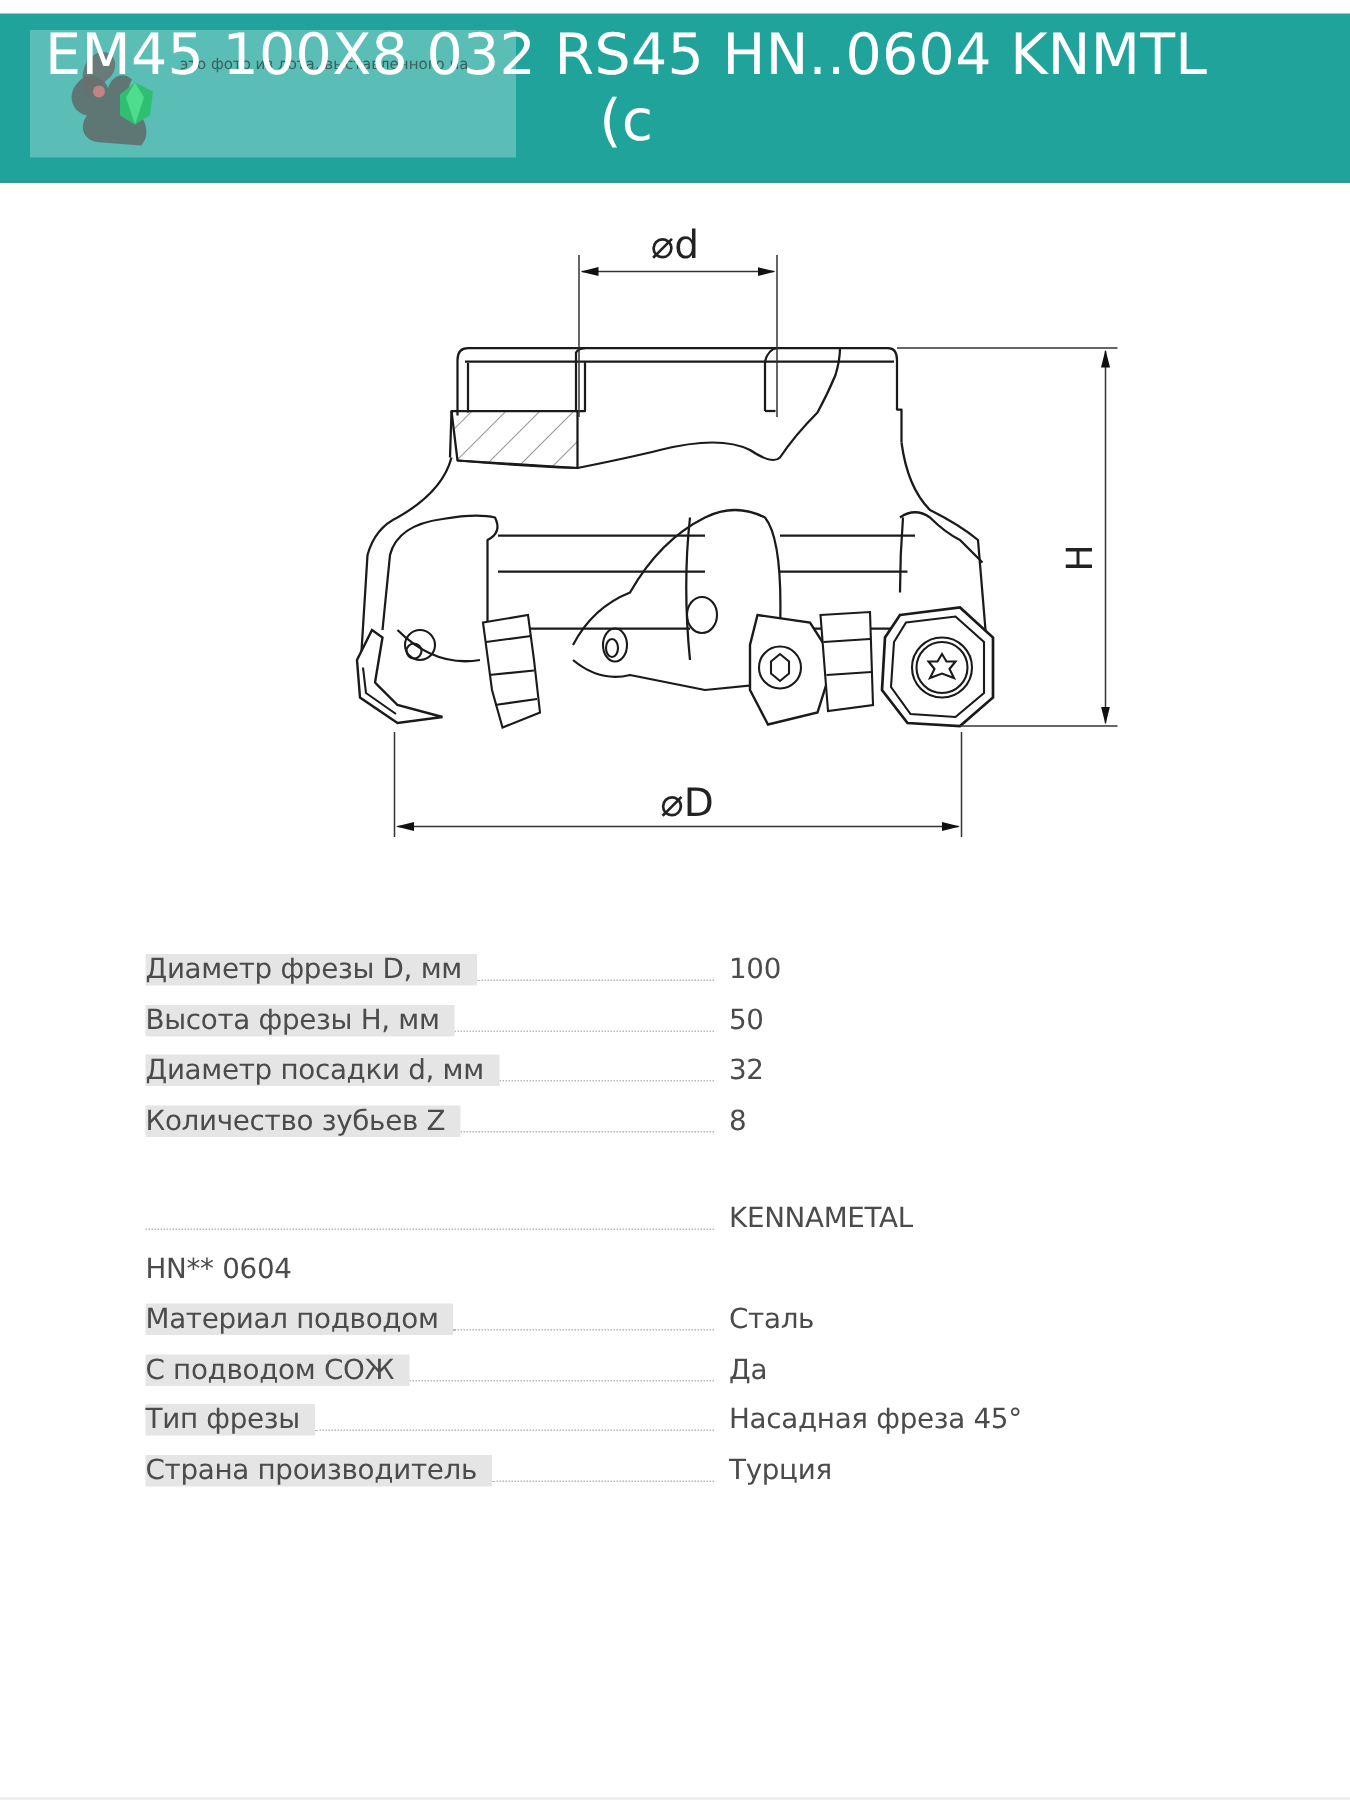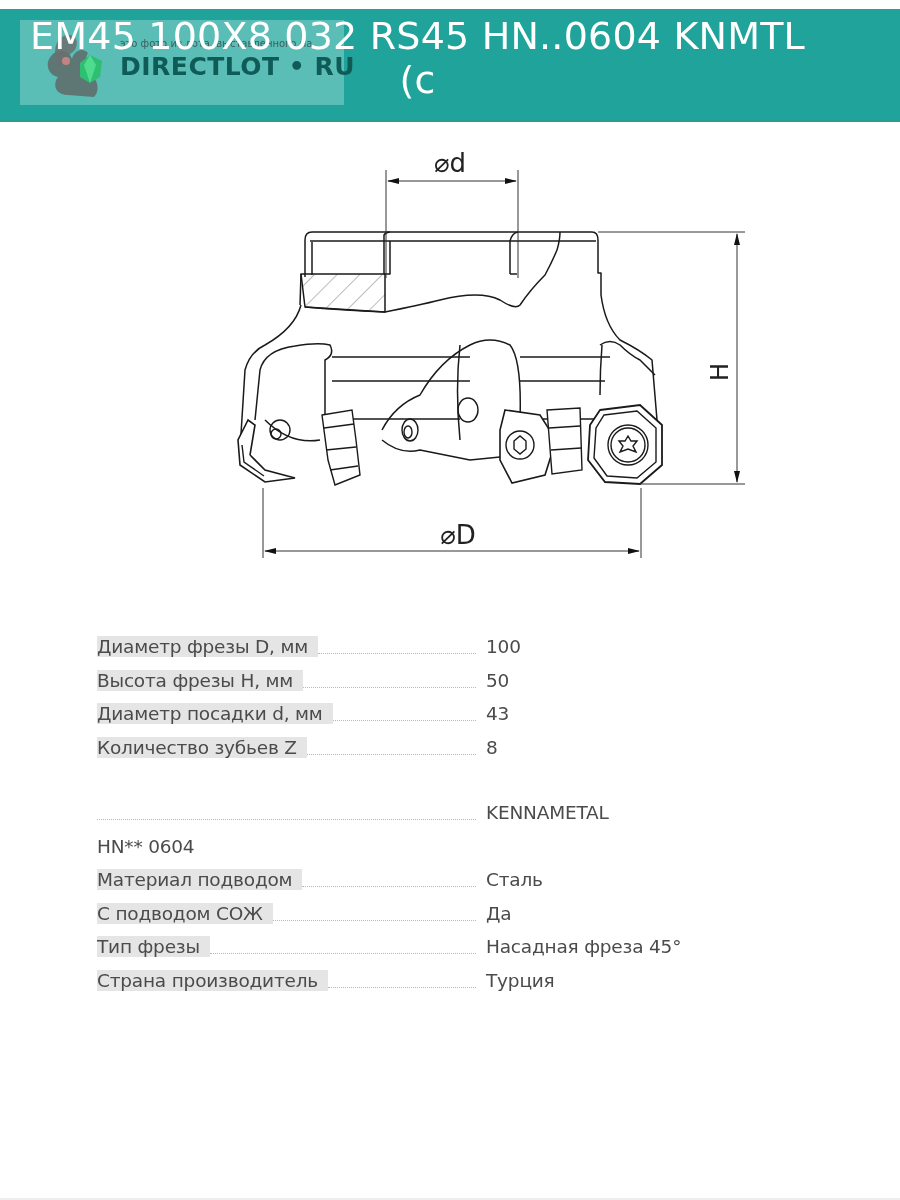--- a/index.html
+++ b/index.html
@@ -63,21 +63,20 @@
 
 <div class="watermark">
   <svg class="wm-logo" viewBox="0 0 90 80" style="left:18px;top:5px;">
     <path d="M30 70 C18 70 14 60 20 52 C10 50 6 38 14 30 C20 22 32 26 34 34 C36 26 44 22 50 28 C46 34 48 44 54 50 C60 56 62 66 56 72 Z" fill="#5f6b6a" opacity="0.85"></path>
     <path d="M22 40 C14 30 16 14 28 10 C38 8 42 18 36 26 C30 30 28 36 22 40 Z" fill="#6b6f70" opacity="0.85"></path>
     <polygon points="52,30 64,36 62,52 52,58 42,52 42,38" fill="#2fbf72"></polygon>
     <polygon points="52,30 58,40 52,58 46,40" fill="#4fdc8e"></polygon>
     <circle cx="28" cy="36" r="4" fill="#e88b8b" opacity="0.7"></circle>
   </svg>
   <div class="wm-caption">это фото из лота, выставленного на</div>
-  <div class="wm-brand">DIRECTLOT • RU</div>
 </div>
 
 <svg class="drawing" viewBox="0 130 900 460" xmlns="http://www.w3.org/2000/svg">
   <defs>
     <marker id="arrow" markerWidth="12" markerHeight="6" refX="11" refY="3" orient="auto" markerUnits="userSpaceOnUse">
       <polygon points="0,0 12,3 0,6" fill="#111"></polygon>
     </marker>
     <pattern id="hatch" patternUnits="userSpaceOnUse" width="16" height="16" patternTransform="rotate(45)">
       <line x1="0" y1="0" x2="0" y2="16" stroke="#555" stroke-width="0.8"></line>
     </pattern>
@@ -193,21 +192,21 @@
         <span class="label">Высота фрезы H, мм</span>
         <span class="dots"></span>
       </div>
     <span class="value">50</span>
   </div>
   <div class="row">
     <div class="label-col">
         <span class="label">Диаметр посадки d, мм</span>
         <span class="dots"></span>
       </div>
-    <span class="value">43</span>
+    <span class="value">32</span>
   </div>
   <div class="row">
     <div class="label-col">
         <span class="label">Количество зубьев Z</span>
         <span class="dots"></span>
       </div>
     <span class="value">8</span>
   </div>
 </div>
 

